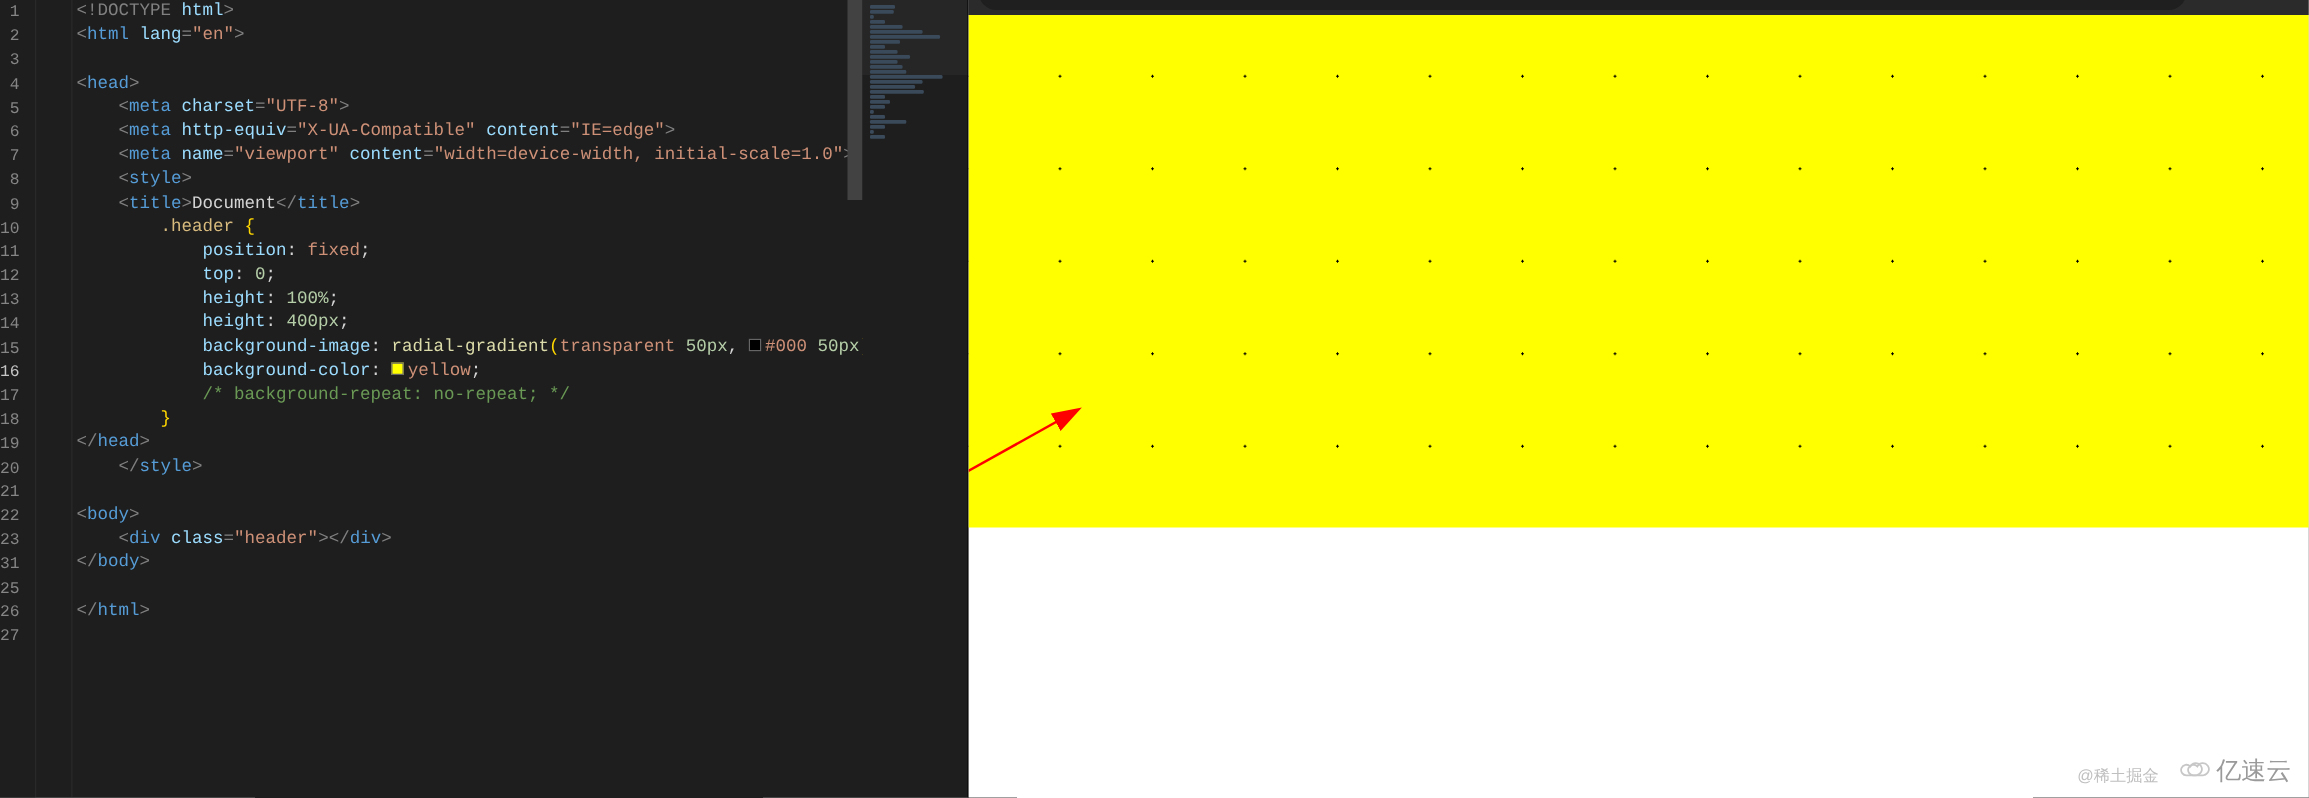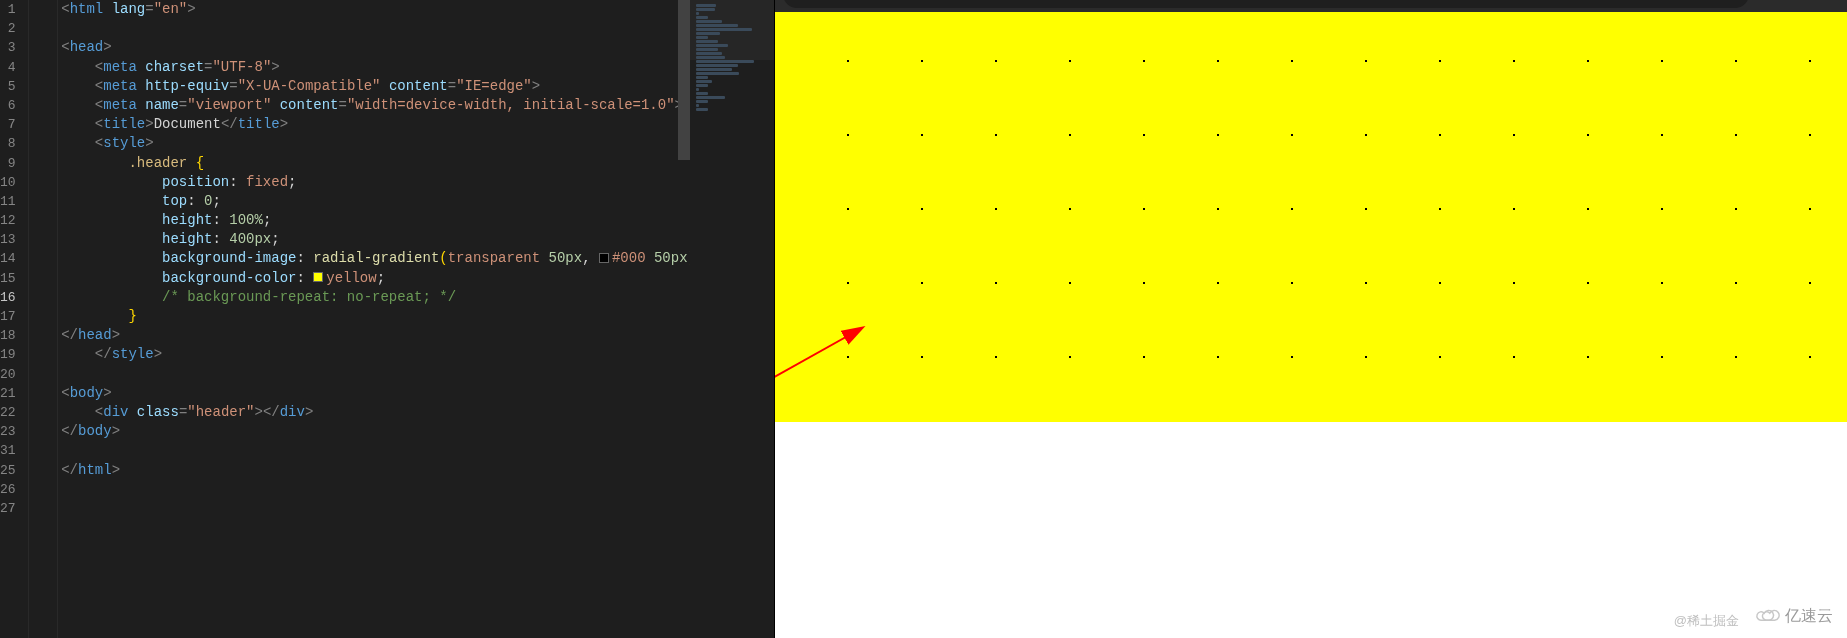--- a/index.html
+++ b/index.html
@@ -49,21 +49,21 @@
     background-image: radial-gradient(#000 1px, transparent 1px);
     background-size: 74px 74px;
     background-position: 36px 12px;
   }
   
   .arrow{ position:absolute; left:0; top:0; pointer-events:none; }
 
   
   .wm-group{ position:absolute; right:14px; bottom:8px; display:flex; align-items:center; gap:14px; }
   .wm-text{ color:#bfbfbf; font-size:13px; font-family: "Microsoft YaHei",Arial,sans-serif; margin-top: 10px;}
-  .wm-logo{ display:flex; align-items:center; gap:4px; color:#9a9a9a; font-family:"Microsoft YaHei",Arial,sans-serif; font-size:16px;}
+  .wm-logo{ display:flex; align-items:center; gap:4px; color:#9a9a9a; font-family:"Microsoft YaHei",Arial,sans-serif; font-size:20px;}
   .wm-logo svg{ opacity:.55;}
 
   .indent-guide{ position:absolute; top:0; bottom:0; width:1px; background:#404040; opacity:.35;}
 </style>
 </head>
 <body>
 
 <div class="root">
 
   <div class="editor-pane">
@@ -93,28 +93,29 @@
         <div>23</div>
         <div>31</div>
         <div>25</div>
         <div>26</div>
         <div>27</div>
       </div>
     <div class="code" id="code">
       <div class="indent-guide" style="left:0px;"></div>
       <div class="indent-guide" style="left:29px;"></div>
 
+      <div class="line">    <span class="tag-b">&lt;!DOCTYPE </span><span class="attr">html</span><span class="tag-b">&gt;</span></div>
       <div class="line">    <span class="tag-b">&lt;</span><span class="tag-n">html</span><span class="attr"> lang</span><span class="tag-b">=</span><span class="str">"en"</span><span class="tag-b">&gt;</span></div>
       <div class="line"> </div>
       <div class="line">    <span class="tag-b">&lt;</span><span class="tag-n">head</span><span class="tag-b">&gt;</span></div>
       <div class="line">        <span class="tag-b">&lt;</span><span class="tag-n">meta</span><span class="attr"> charset</span><span class="tag-b">=</span><span class="str">"UTF-8"</span><span class="tag-b">&gt;</span></div>
       <div class="line">        <span class="tag-b">&lt;</span><span class="tag-n">meta</span><span class="attr"> http-equiv</span><span class="tag-b">=</span><span class="str">"X-UA-Compatible"</span><span class="attr"> content</span><span class="tag-b">=</span><span class="str">"IE=edge"</span><span class="tag-b">&gt;</span></div>
       <div class="line">        <span class="tag-b">&lt;</span><span class="tag-n">meta</span><span class="attr"> name</span><span class="tag-b">=</span><span class="str">"viewport"</span><span class="attr"> content</span><span class="tag-b">=</span><span class="str">"width=device-width, initial-scale=1.0"</span><span class="tag-b">&gt;</span></div>
+      <div class="line">        <span class="tag-b">&lt;</span><span class="tag-n">style</span><span class="tag-b">&gt;</span></div>
       <div class="line">        <span class="tag-b">&lt;</span><span class="tag-n">title</span><span class="tag-b">&gt;</span><span>Document</span><span class="tag-b">&lt;/</span><span class="tag-n">title</span><span class="tag-b">&gt;</span></div>
-      <div class="line">        <span class="tag-b">&lt;</span><span class="tag-n">style</span><span class="tag-b">&gt;</span></div>
       <div class="line">            <span class="sel">.header </span><span class="punc">{</span></div>
       <div class="line">                <span class="prop">position</span><span>:</span><span class="val"> fixed</span><span>;</span></div>
       <div class="line">                <span class="prop">top</span><span>:</span><span class="num"> 0</span><span>;</span></div>
       <div class="line">                <span class="prop">height</span><span>:</span><span class="num"> 100%</span><span>;</span></div>
       <div class="line">                <span class="prop">height</span><span>:</span><span class="num"> 400px</span><span>;</span></div>
       <div class="line">                <span class="prop">background-image</span><span>: </span><span class="func">radial-gradient</span><span class="punc">(</span><span class="val">transparent</span><span class="num"> 50px</span><span>, </span><span class="swatch" style="background:#000"></span><span class="val">#000</span><span class="num"> 50px</span><span class="punc">)</span><span>;</span></div>
       <div class="line">                <span class="prop">background-color</span><span>: </span><span class="swatch" style="background:#ffff00"></span><span class="val">yellow</span><span>;</span></div>
       <div class="line">                <span class="com">/* background-repeat: no-repeat; */</span></div>
       <div class="line">            <span class="punc">}</span></div>
       <div class="line">    <span class="tag-b">&lt;/</span><span class="tag-n">head</span><span class="tag-b">&gt;</span></div>

